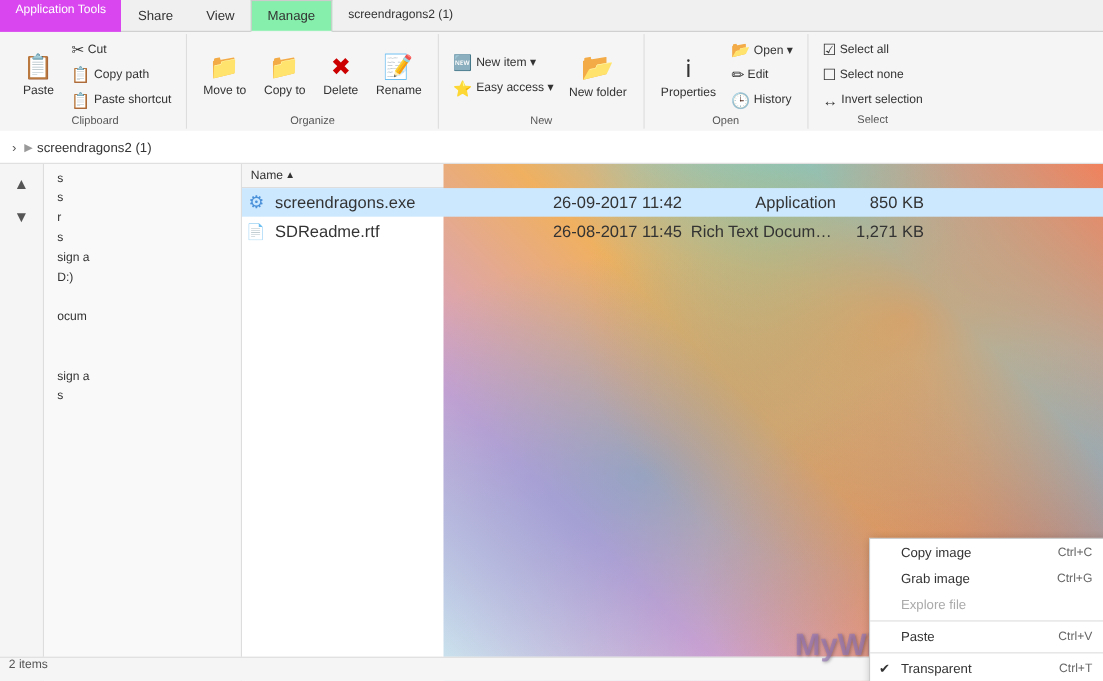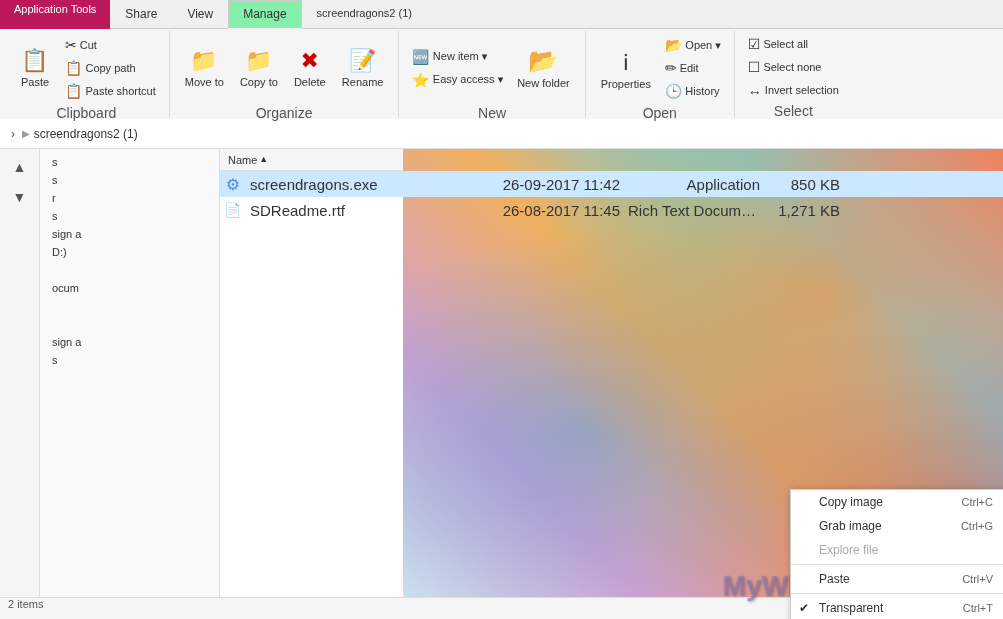--- a/index.html
+++ b/index.html
@@ -24,21 +24,21 @@
     .ribbon-group {
       display: flex;
       flex-direction: column;
       align-items: center;
       border-right: 1px solid #ddd;
       padding: 2px 8px;
       min-width: 60px;
     }
 
     .ribbon-group-label {
-      font-size: 14px;
+      font-size: 10px;
       color: #555;
       margin-top: auto;
       padding-top: 2px;
       text-align: center;
     }
 
     .ribbon-group-content {
       display: flex;
       align-items: center;
       flex: 1;
@@ -369,21 +369,21 @@
     .icon-rtf {
       color: #2a6da8;
       font-size: 14px;
     }
 
     .ribbon-tabs-row {
       display: flex;
       background: #f0f0f0;
     }
     .app-tools-tab {
-      background: #be185d;
+      background: #d946ef;
       color: white;
       font-size: 11px;
       padding: 3px 14px;
       cursor: pointer;
     }
     .normal-tabs {
       display: flex;
       border-bottom: 1px solid #ccc;
       flex: 1;
     }

